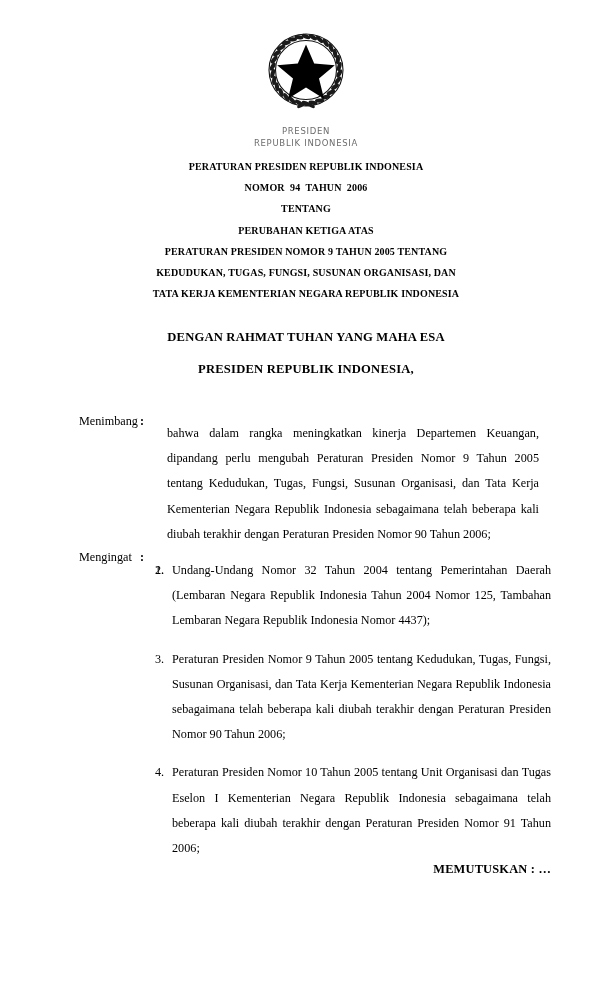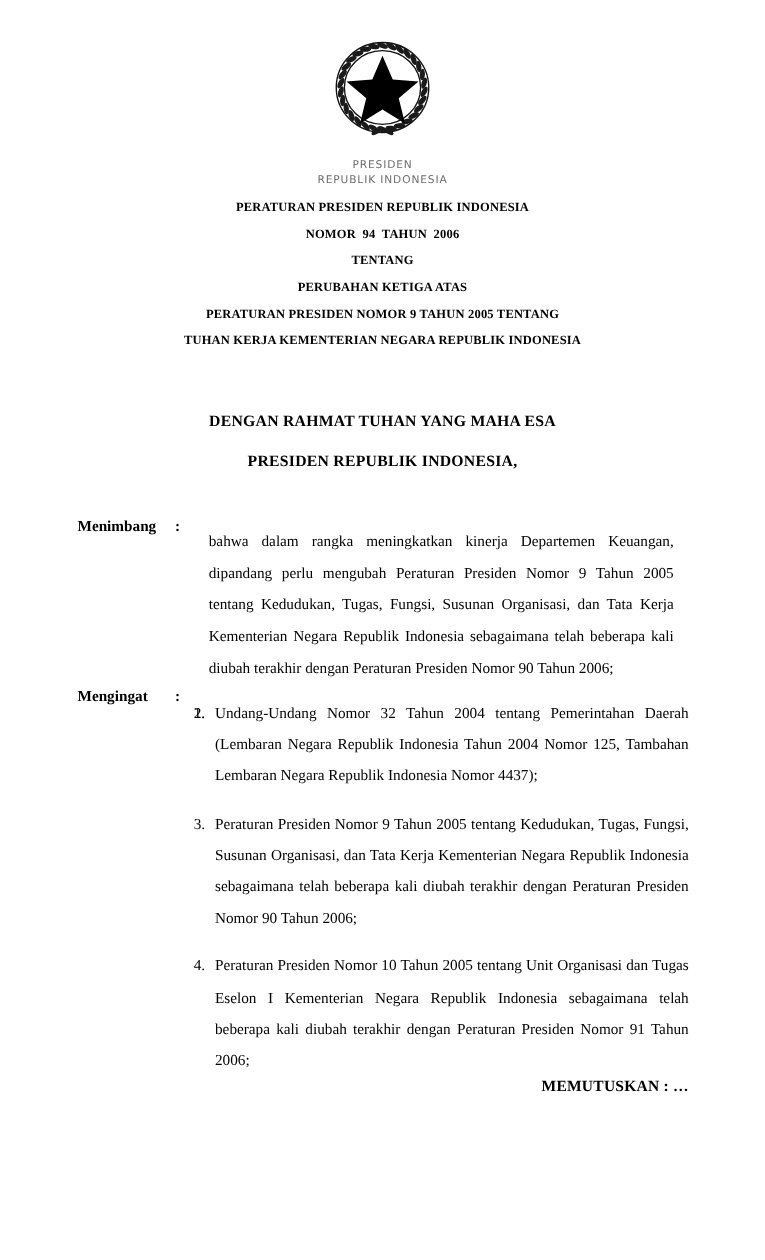--- a/index.html
+++ b/index.html
@@ -84,24 +84,24 @@
   .clause {
     position: absolute;
     left: 62px;
     width: 489px;
   }
   #clause-menimbang { top: 409px; }
   #clause-mengingat { top: 545px; }
 
   .clause-label {
     position: absolute;
-    left: 0;
+    left: 17px;
     top: 0;
     width: 78px;
-    font-weight: bold;
+    font-weight: normal;
     font-size: 12.2px;
     line-height: 25.2px;
     white-space: nowrap;
   }
   .clause-colon {
     position: absolute;
     left: 78px;
     top: 0;
     width: 14px;
     font-weight: bold;
@@ -282,21 +282,22 @@
       <div>REPUBLIK INDONESIA</div>
     </div>
   </div>
 
   <div class="title-block">
     <div class="title-line">PERATURAN PRESIDEN REPUBLIK INDONESIA</div>
     <div class="title-line">NOMOR  94  TAHUN  2006</div>
     <div class="title-line">TENTANG</div>
     <div class="title-line">PERUBAHAN KETIGA ATAS</div>
     <div class="title-line">PERATURAN PRESIDEN NOMOR 9 TAHUN 2005 TENTANG</div>
-    <div class="title-line">TUHAN KERJA KEMENTERIAN NEGARA REPUBLIK INDONESIA</div>
+    <div class="title-line">KEDUDUKAN, TUGAS, FUNGSI, SUSUNAN ORGANISASI, DAN</div>
+    <div class="title-line">TATA KERJA KEMENTERIAN NEGARA REPUBLIK INDONESIA</div>
   </div>
 
   <div class="heading-center" id="rahmat-line">DENGAN RAHMAT TUHAN YANG MAHA ESA</div>
   <div class="heading-center" id="presiden-line">PRESIDEN REPUBLIK INDONESIA,</div>
 
   <div class="clause" id="clause-menimbang">
     <div class="clause-label">Menimbang</div>
     <div class="clause-colon">:</div>
     <div class="clause-body">
       <p>bahwa dalam rangka meningkatkan kinerja Departemen Keuangan, dipandang perlu mengubah Peraturan Presiden Nomor 9 Tahun 2005 tentang Kedudukan, Tugas, Fungsi, Susunan Organisasi, dan Tata Kerja Kementerian Negara Republik Indonesia sebagaimana telah beberapa kali diubah terakhir dengan Peraturan Presiden Nomor 90 Tahun 2006;</p>

